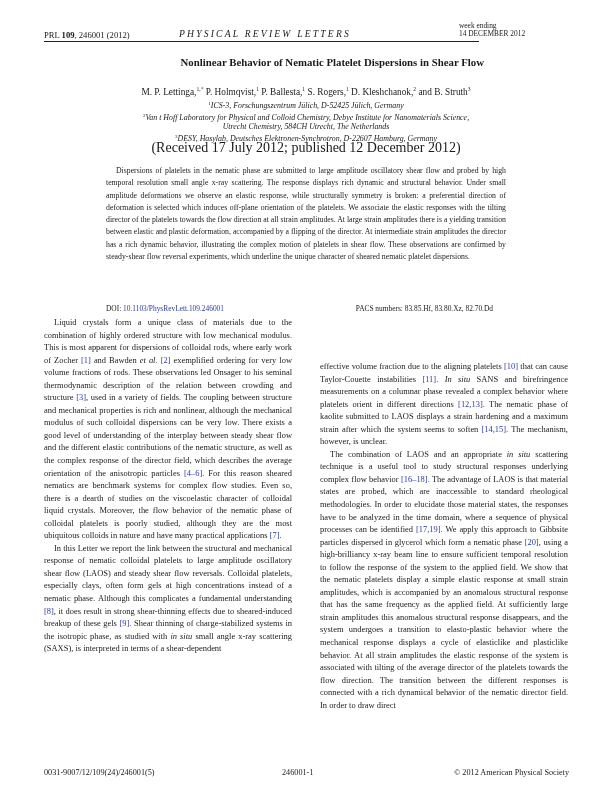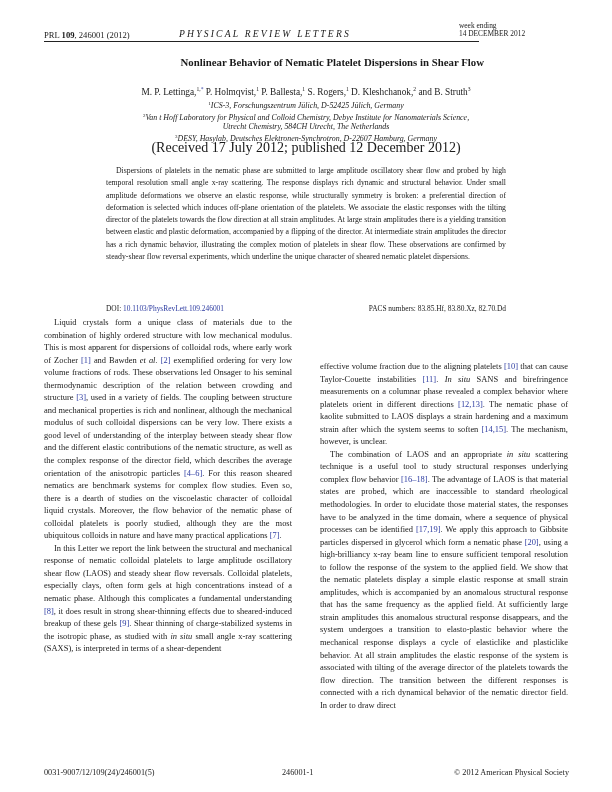--- a/index.html
+++ b/index.html
@@ -38,21 +38,21 @@
   .affils sup { font-size: 5px; vertical-align: 3px; font-style: normal; }
   .received { font-style: normal; font-size: 14px; }
   .abstract {
     position: absolute; left: 106px; top: 165px; width: 400px;
     font-size: 7.75px; line-height: 12.3px; text-align: justify; text-indent: 10px;
   }
   .doi-line {
     position: absolute; left: 106px; top: 284px; width: 400px; font-size: 7.4px; margin-top: 20px;
   }
   .doi-label { }
-  .pacs { position: absolute; right: 0; top: 0; }
+  .pacs { position: absolute; right: 13px; top: 0; }
   .col {
     position: absolute; top: 316px; width: 248px;
     font-size: 8.45px; line-height: 12.55px; text-align: justify;
   }
   .col p { margin: 0; text-indent: 10px; }
   .col.left { left: 44px; }
   .col.right { left: 320px; margin-top: 44px; }
   .col .noindent { text-indent: 0; }
   .footer {
     position: absolute; left: 44px; top: 768px; width: 525px; font-size: 8.2px;

